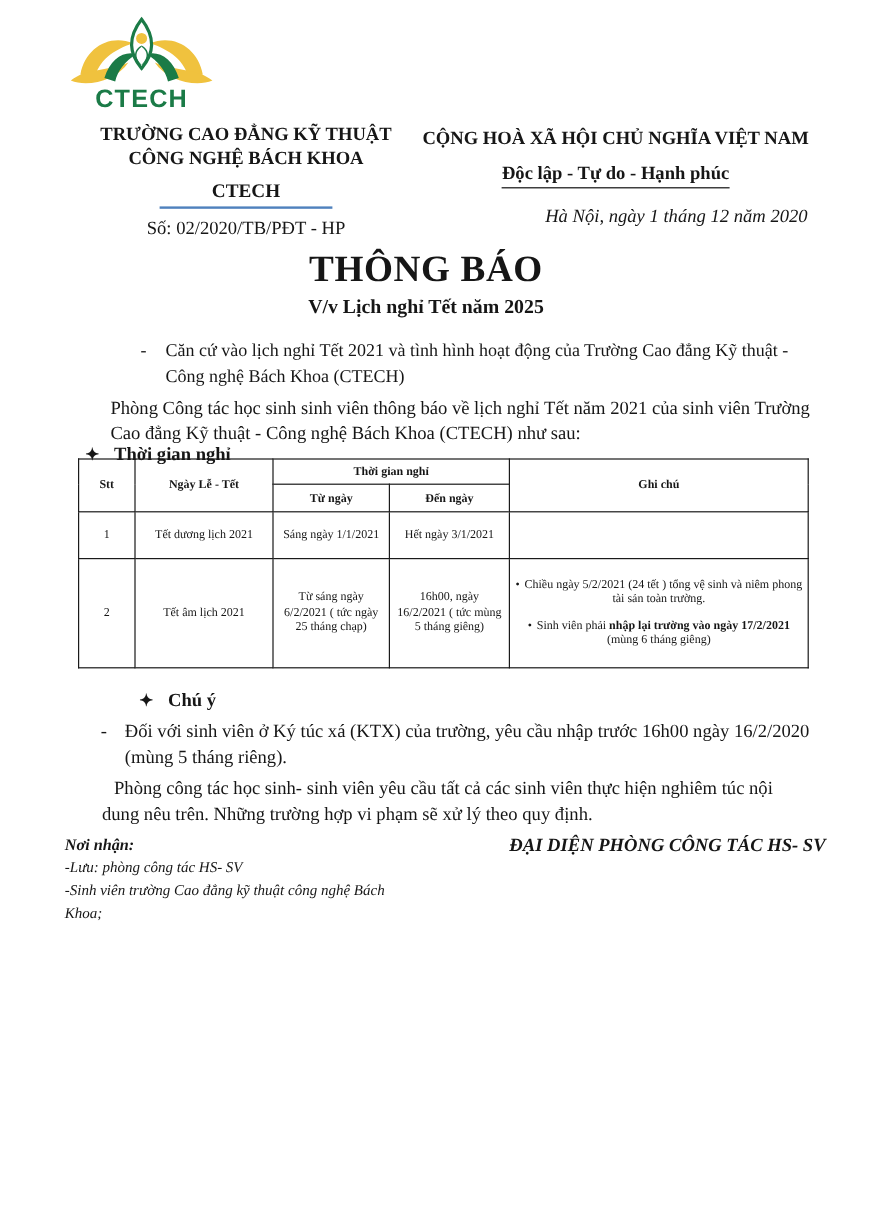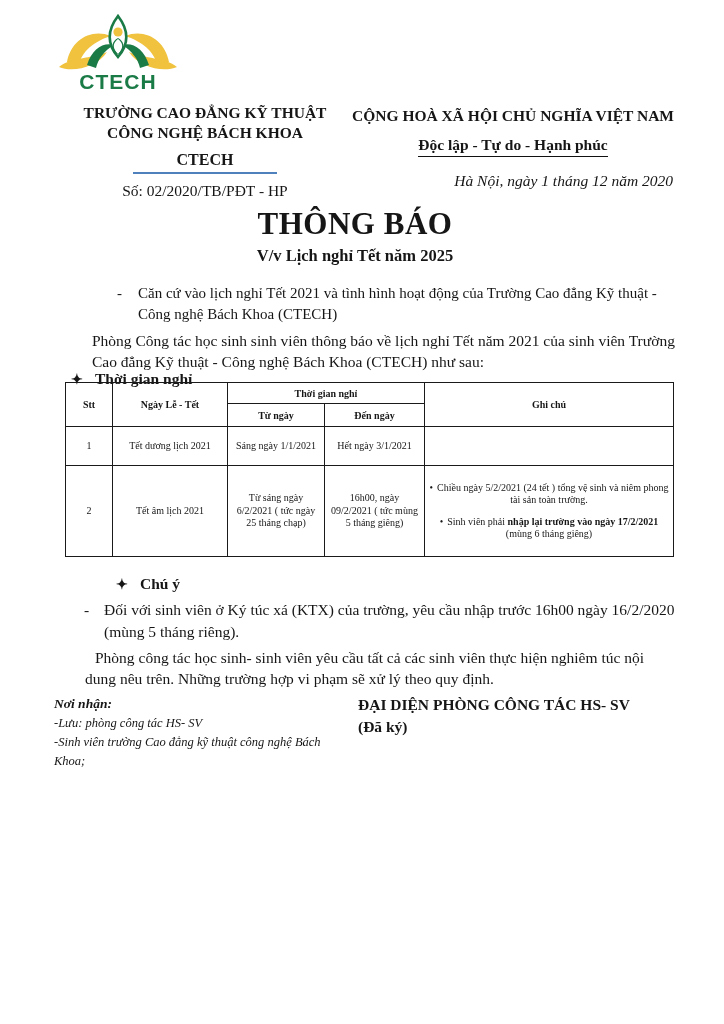--- a/index.html
+++ b/index.html
@@ -64,21 +64,21 @@
   .note-item:last-child{margin-bottom:2px;}
   .blt{margin-right:4px;}
   .bold{font-weight:bold;}
   
   .ktx{left:84px;top:599px;width:596px;display:flex;font-size:15.5px;line-height:1.4;}
   .ktx .dash{width:20px;flex:0 0 20px;}
   .closing{left:85px;top:648px;width:592px;font-size:15.5px;line-height:1.35;text-indent:10px;}
   
   .footer-left{left:54px;top:694px;width:300px;font-style:italic;font-size:12.5px;line-height:1.5;}
   .noinhan{font-weight:bold;font-size:13.5px;}
-  .footer-right{left:358px;top:694px;width:330px;text-align:left;font-weight:bold;font-size:15.5px;line-height:1.45;}
+  .footer-right{left:358px;top:694px;width:330px;text-align:right;font-weight:bold;font-size:15.5px;line-height:1.45;font-style:italic;}
 </style>
 </head>
 <body>
 
 <div class="abs logo-box">
   <svg width="122" height="62" viewBox="0 0 122 62">
     <g>
 
       <path d="M10,50 C14,28 34,16 54,24 C38,29 24,39 22,54 Z" fill="#f0c23e"></path>
       <path d="M112,50 C108,28 88,16 68,24 C84,29 98,39 100,54 Z" fill="#f0c23e"></path>
@@ -152,21 +152,21 @@
     <td>1</td>
     <td>Tết dương lịch 2021</td>
     <td>Sáng ngày 1/1/2021</td>
     <td>Hết ngày 3/1/2021</td>
     <td class="notes-cell"></td>
   </tr>
   <tr class="r2">
     <td>2</td>
     <td>Tết âm lịch 2021</td>
     <td>Từ sáng ngày 6/2/2021 ( tức ngày 25 tháng chạp)</td>
-    <td>16h00, ngày 09/2/2021 ( tức mùng 5 tháng giêng)</td>
+    <td>16h00, ngày 16/2/2021 ( tức mùng 5 tháng giêng)</td>
     <td class="notes-cell">
       <div class="note-item">
         <span class="blt">•</span><span>Chiều ngày 5/2/2021 (24 tết ) tổng vệ sinh và niêm phong tài sản toàn trường.</span>
       </div>
       <div class="note-item">
         <span class="blt">•</span><span>Sinh viên phải </span><span class="bold">nhập lại trường vào ngày 17/2/2021</span><span> (mùng 6 tháng giêng)</span>
       </div>
     </td>
   </tr>
 </tbody>
@@ -182,14 +182,13 @@
 </div>
 <div class="abs closing">Phòng công tác học sinh- sinh viên yêu cầu tất cả các sinh viên thực hiện nghiêm túc nội dung nêu trên. Những trường hợp vi phạm sẽ xử lý theo quy định.</div>
 
 <div class="abs footer-left">
   <div class="noinhan">Nơi nhận:</div>
   <div>-Lưu: phòng công tác HS- SV</div>
   <div>-Sinh  viên trường Cao đẳng kỹ thuật công nghệ Bách Khoa;</div>
 </div>
 <div class="abs footer-right">
   <div>ĐẠI DIỆN PHÒNG CÔNG TÁC HS- SV</div>
-  <div>(Đã ký)</div>
 </div>
 
 </body></html>

